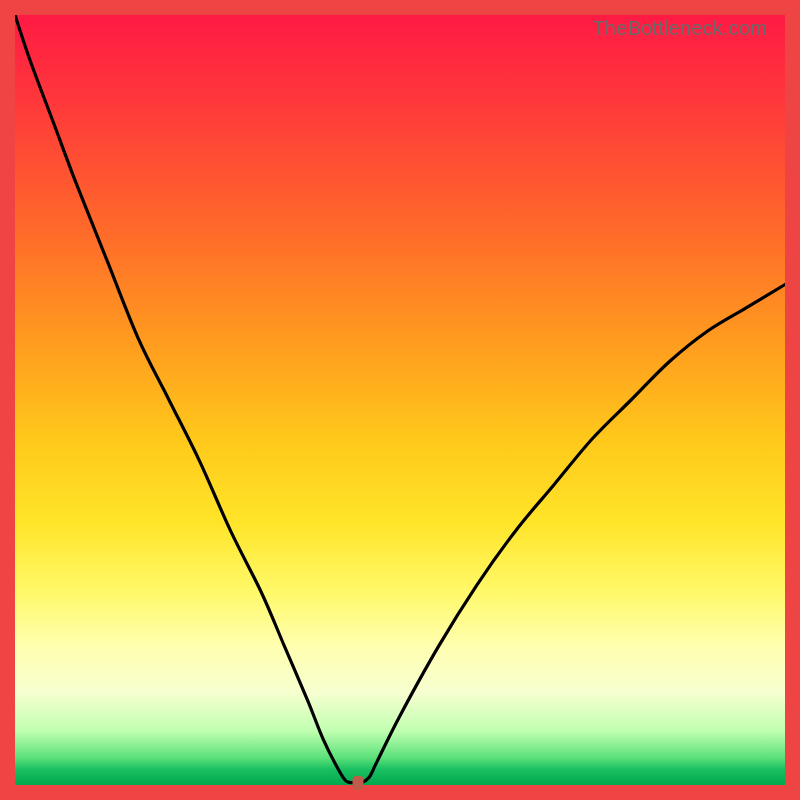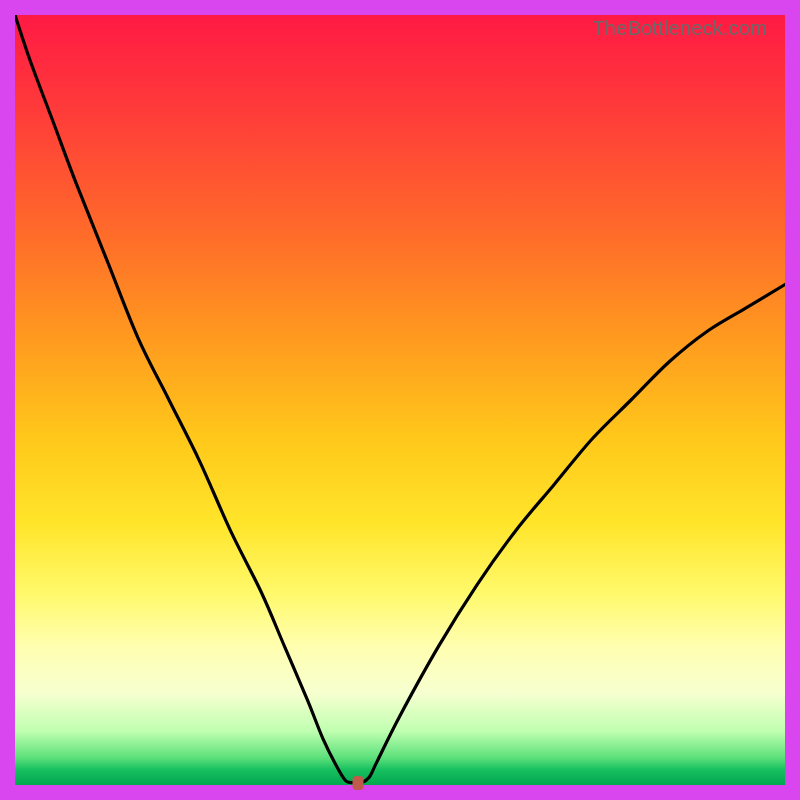--- a/index.html
+++ b/index.html
@@ -8,21 +8,21 @@
     width: 800px;
     height: 800px;
     overflow: hidden;
     background: #000;
     font-family: Arial, Helvetica, sans-serif;
   }
   .frame {
     position: absolute;
     left: 0; top: 0;
     width: 800px; height: 800px;
-    background: #d946ef;
+    background: #ef4444;
   }
   .plot {
     position: absolute;
     left: 15px;
     top: 15px;
     width: 770px;
     height: 770px;
     background: linear-gradient(to bottom,
       #ff1a44 0%,
       #ff3a3a 12%,

